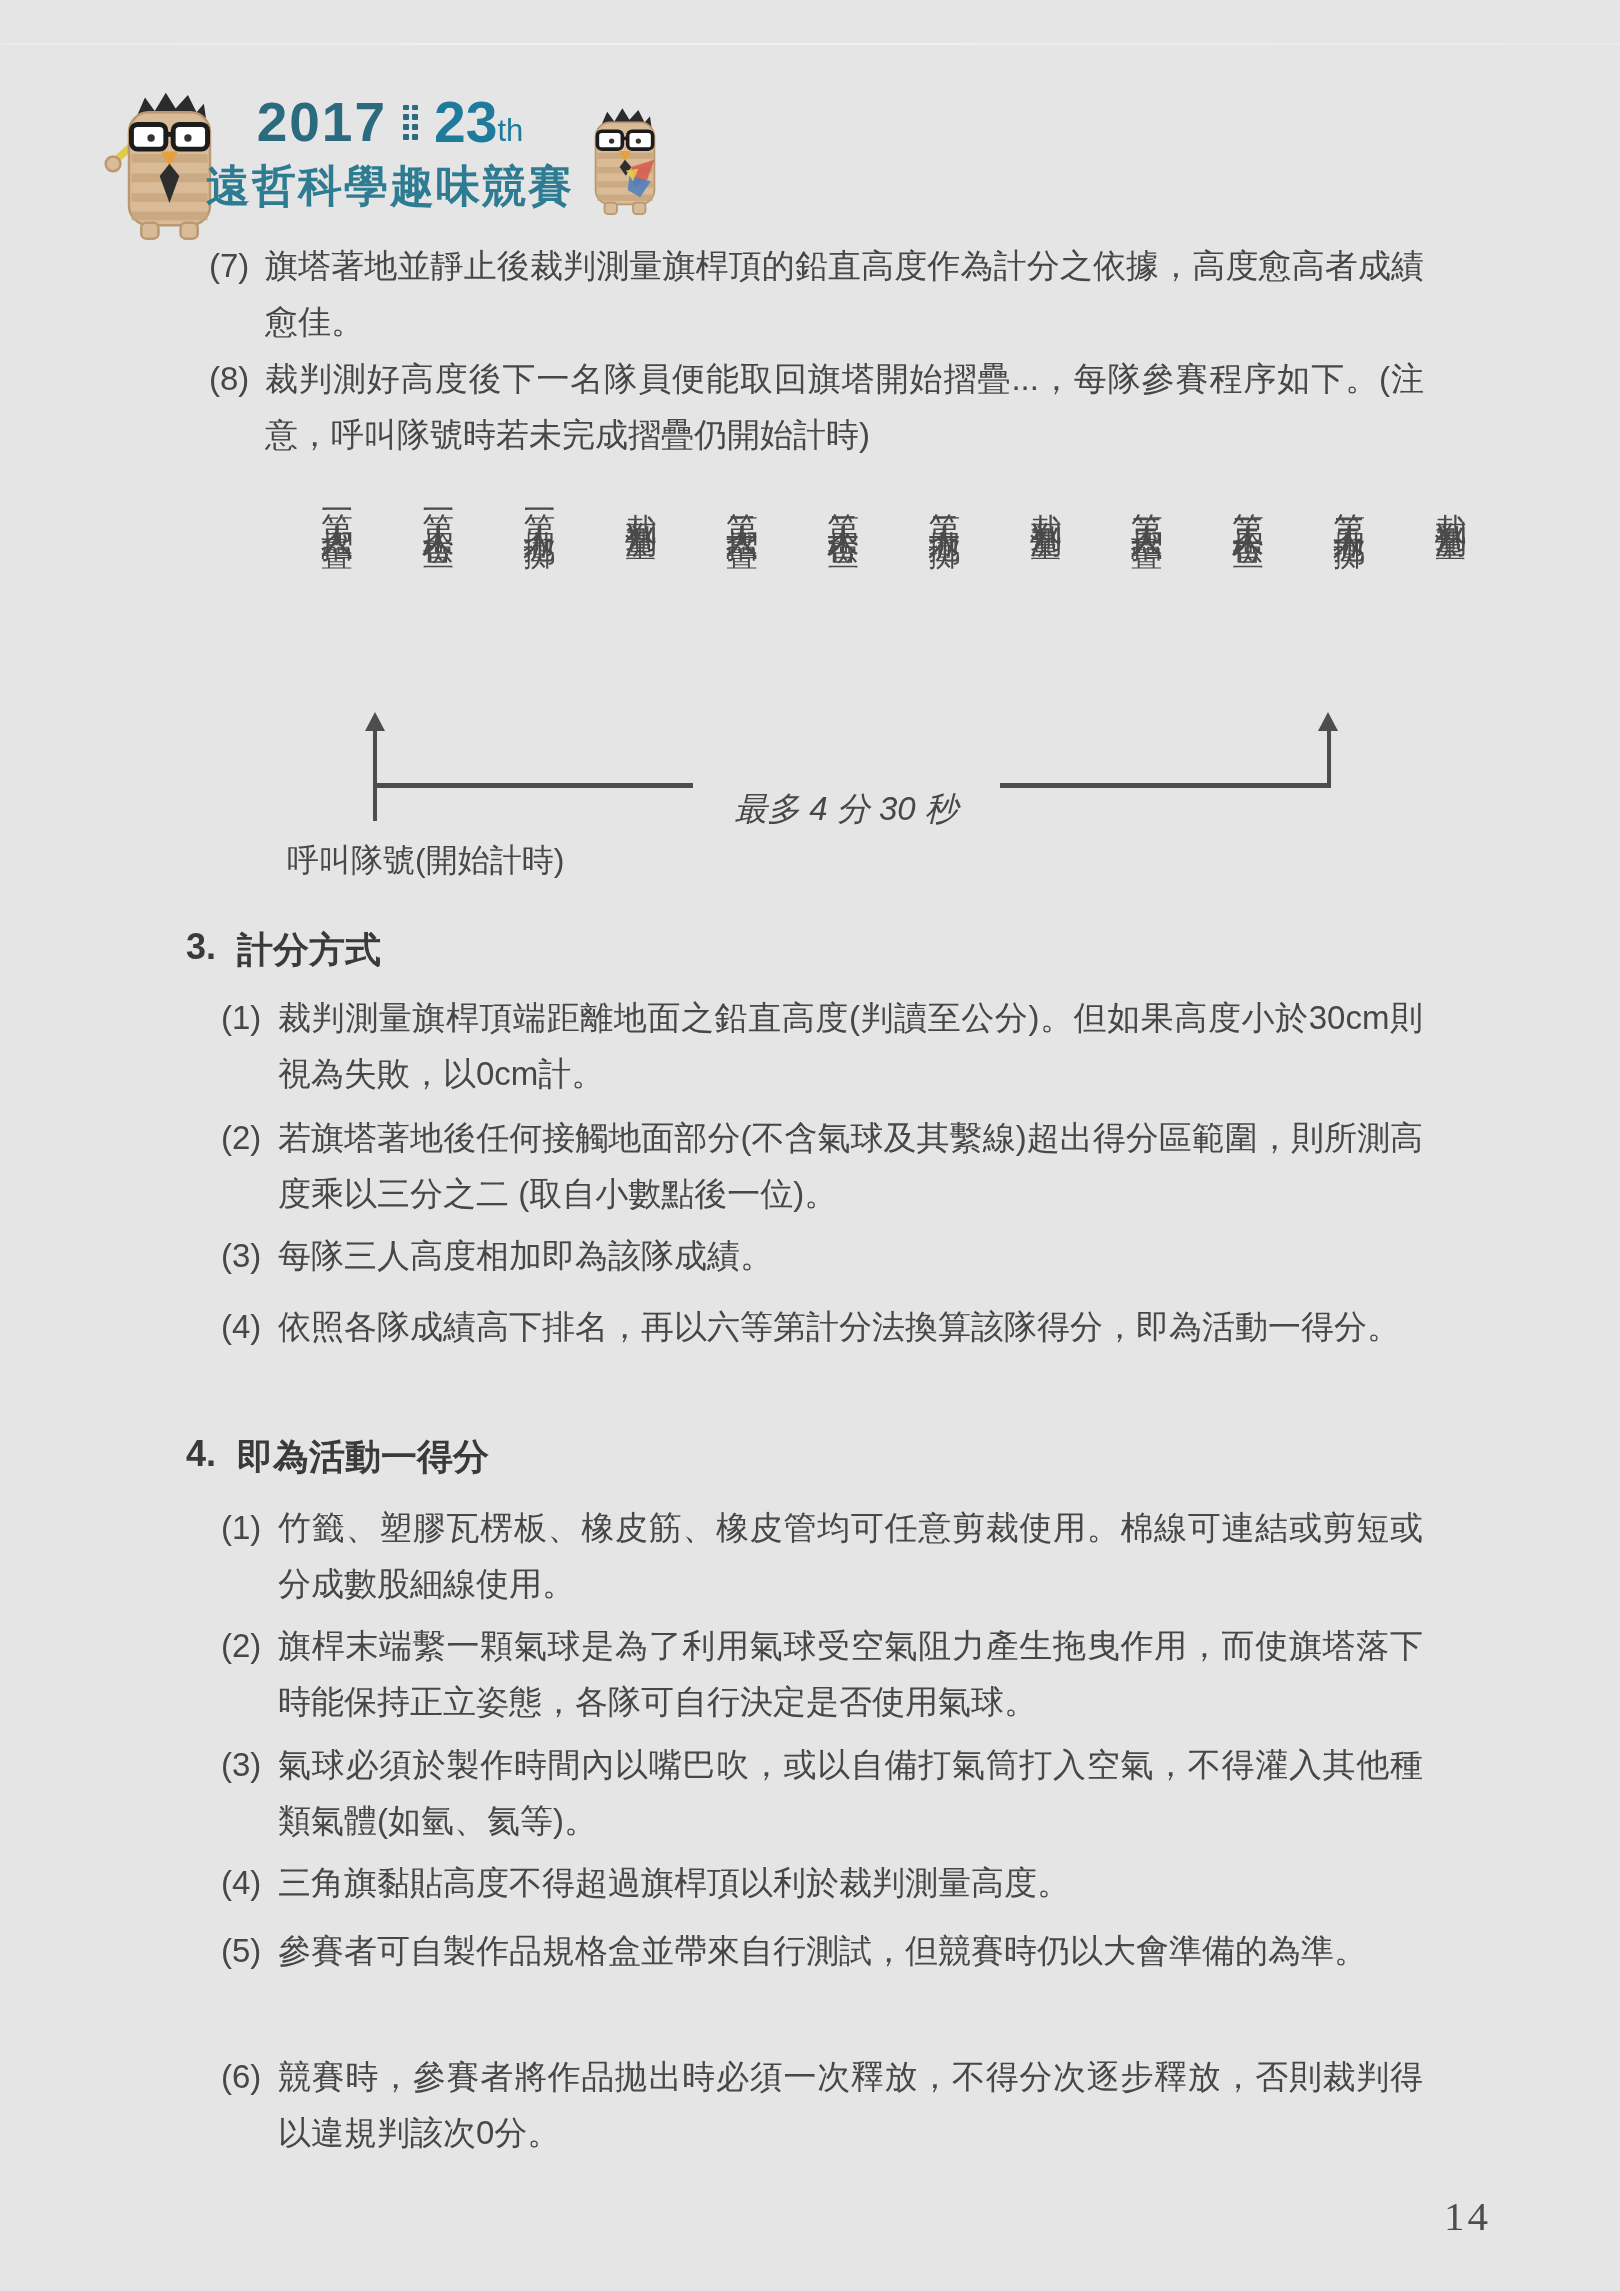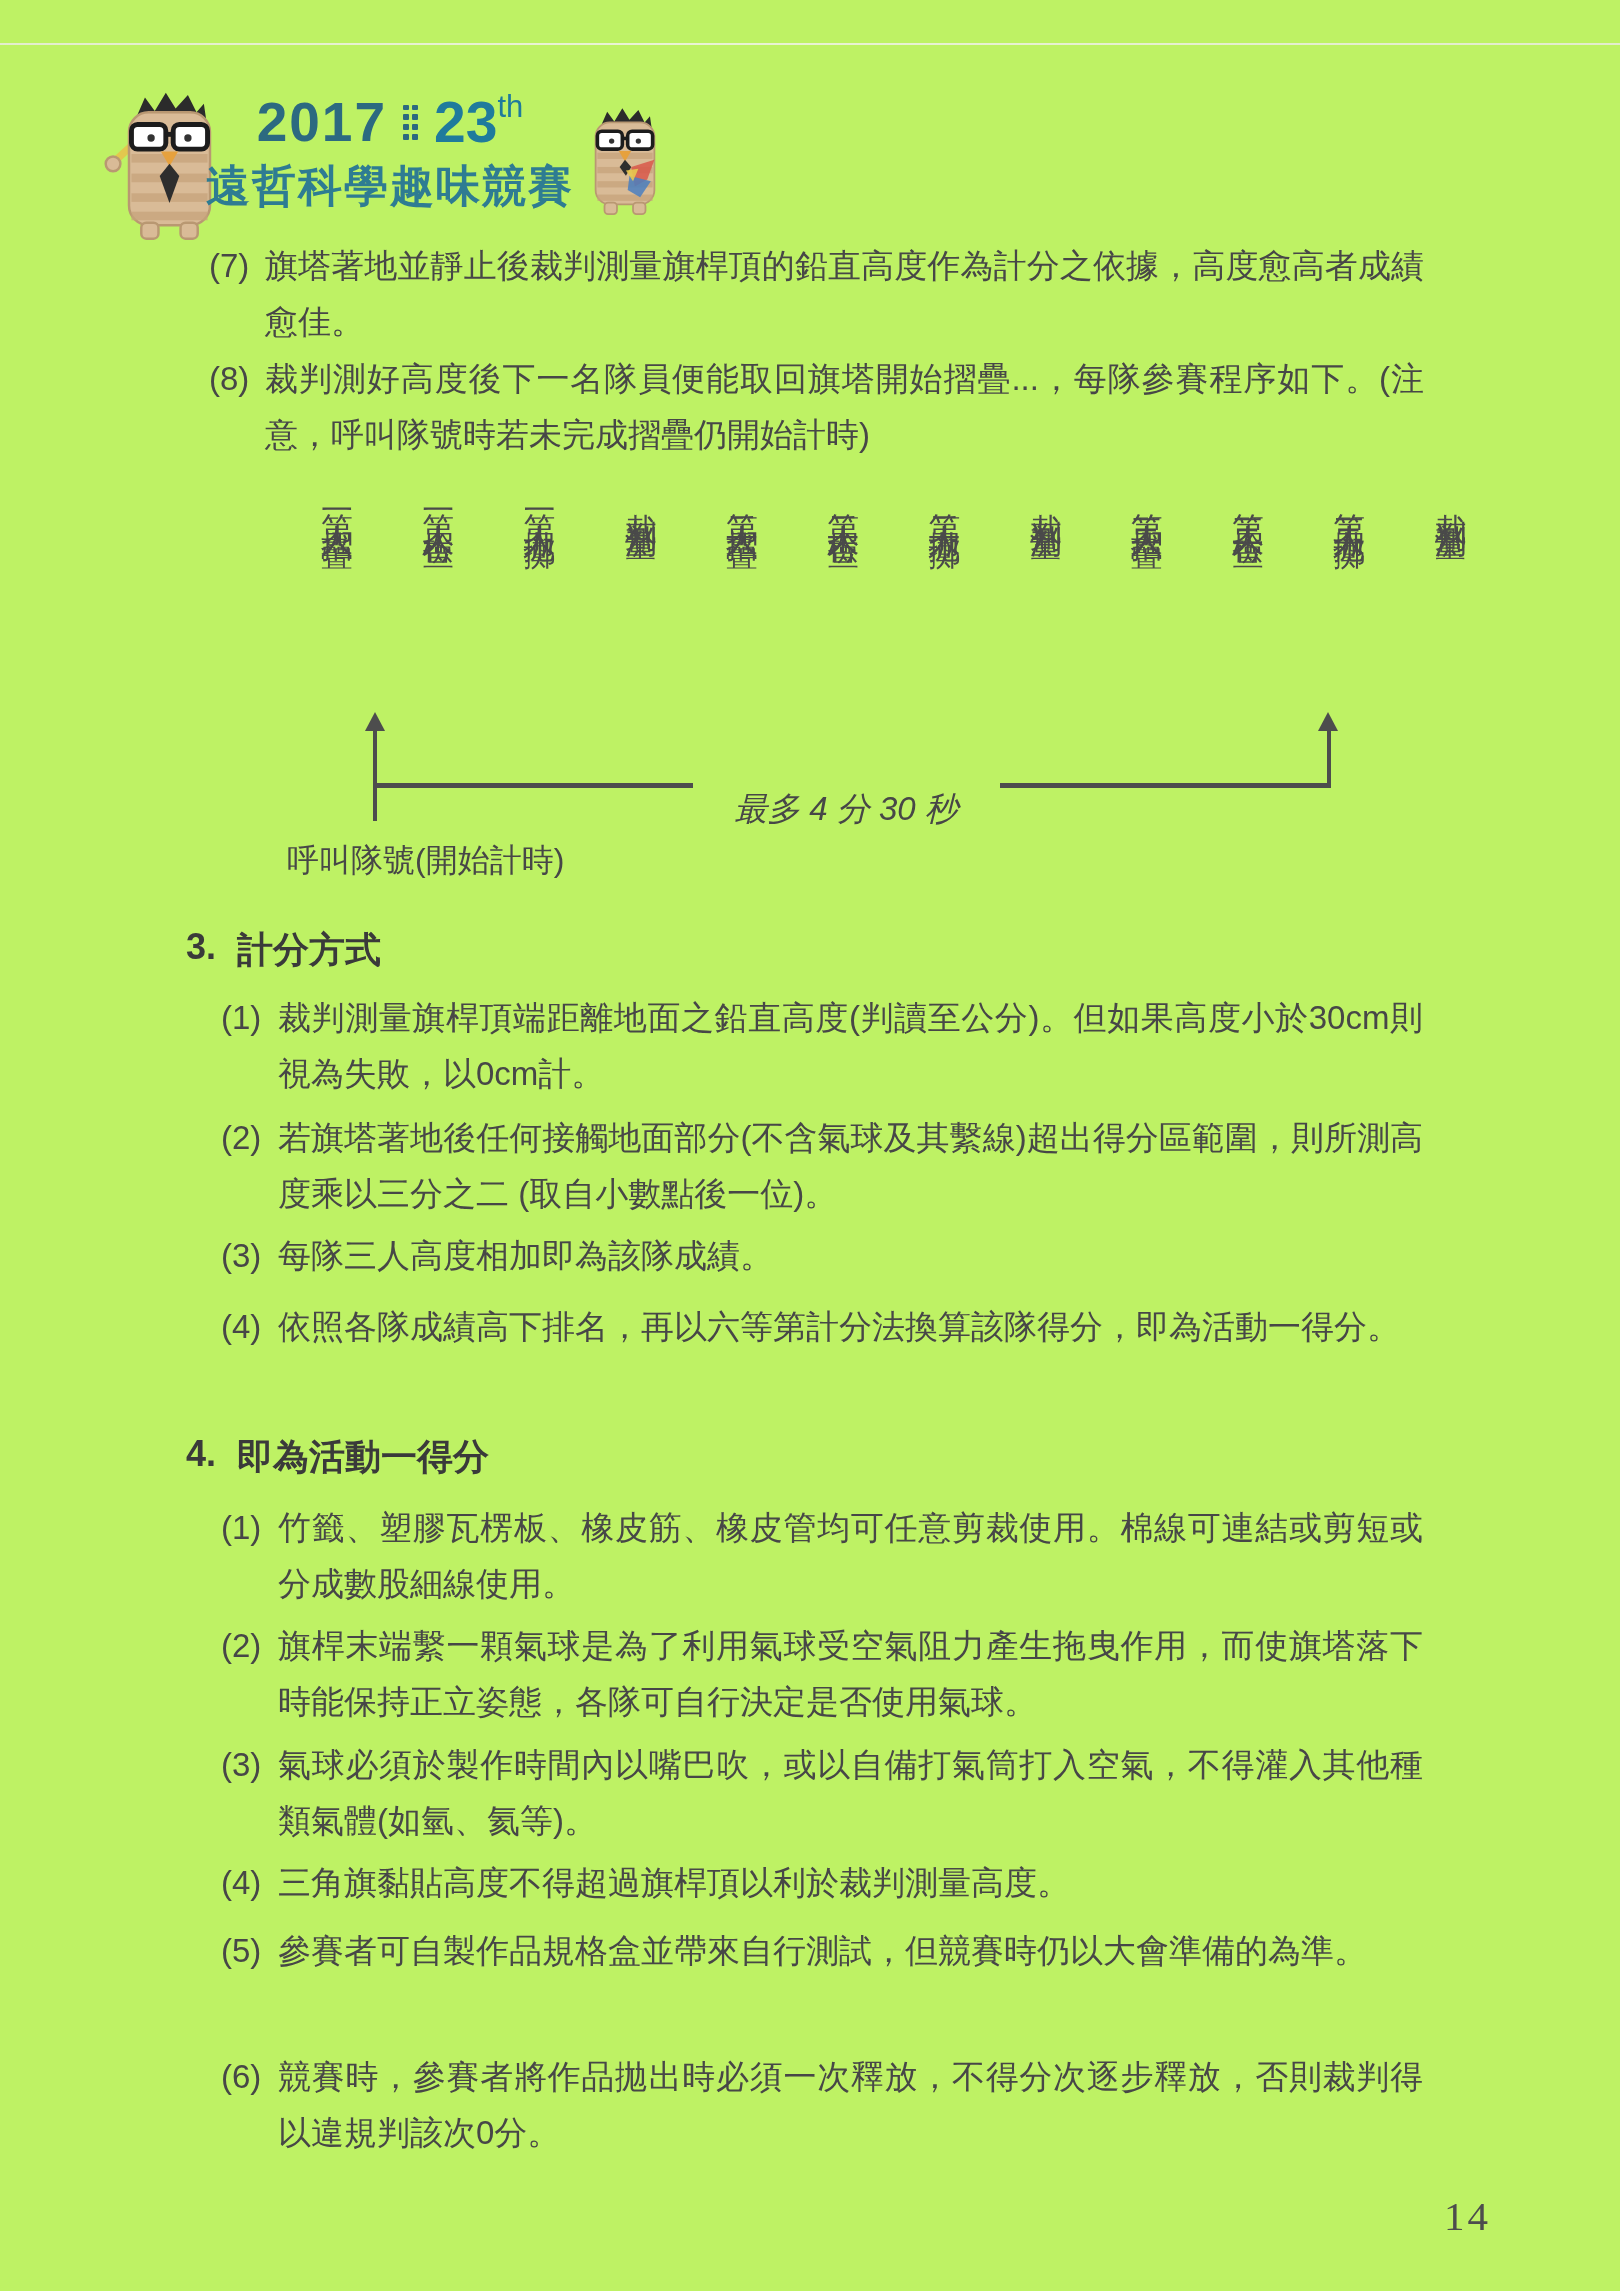--- a/index.html
+++ b/index.html
@@ -1,40 +1,40 @@
 <!DOCTYPE html>
 <html lang="zh-Hant"><head>
 <meta charset="utf-8">
 <style>
   html,body{margin:0;padding:0;background:#9a9a9a;}
   .page{
     position:relative;
     width:1620px;height:2292px;
     margin:0 auto;
-    background:#bef264;
+    background:#e5e5e5;
     font-family:"Liberation Sans","DejaVu Sans",sans-serif;
     color:#474747;
     overflow:hidden;
   }
   .scanline{
     position:absolute;top:43px;left:0;width:1620px;height:2px;
     background:linear-gradient(to right,#edece9,#f5f4f1 40%,#ecebe8);
     opacity:.8;
   }
   
   .logo-area{position:absolute;left:98px;top:76px;width:588px;height:181px;}
   .mascot{position:absolute;}
   .mascot-left{left:3.9px;top:9.8px;}
   .mascot-right{left:478px;top:7.8px;}
   .logo-center{position:absolute;left:100px;top:15.7px;width:384px;text-align:center;}
   .logo-row1{display:flex;justify-content:center;align-items:center;gap:15.7px;height:61px;}
   .logo-year{font-size:55px;font-weight:bold;color:#2c6a80;letter-spacing:2px;}
   .logo-dots{display:grid;grid-template-columns:repeat(2,5.9px);grid-auto-rows:5.9px;gap:3.9px;}
   .logo-dots span{width:5.9px;height:5.9px;background:#2c6a80;border-radius:1px;}
-  .logo-edition{font-size:57px;font-weight:800;color:#1f7b9c;display:flex;}
+  .logo-edition{font-size:57px;font-weight:800;color:#1f7b9c;display:flex;align-items:flex-end;}
   .logo-edition .suffix{font-size:31px;font-weight:normal;padding-bottom:5.9px;}
   .logo-title{font-size:44px;font-weight:bold;color:#2e7c92;letter-spacing:2px;margin-top:3.9px;white-space:nowrap;}
   
   .item{position:absolute;display:flex;font-size:33px;line-height:56px;color:#474747;}
   .item .lbl{flex:none;}
   .main-item{left:209px;}
   .main-item .lbl{width:56px;}
   .main-item .txt{width:1159px;text-align:justify;}
   .sub-item{left:221px;}
   .sub-item .lbl{width:57px;}

